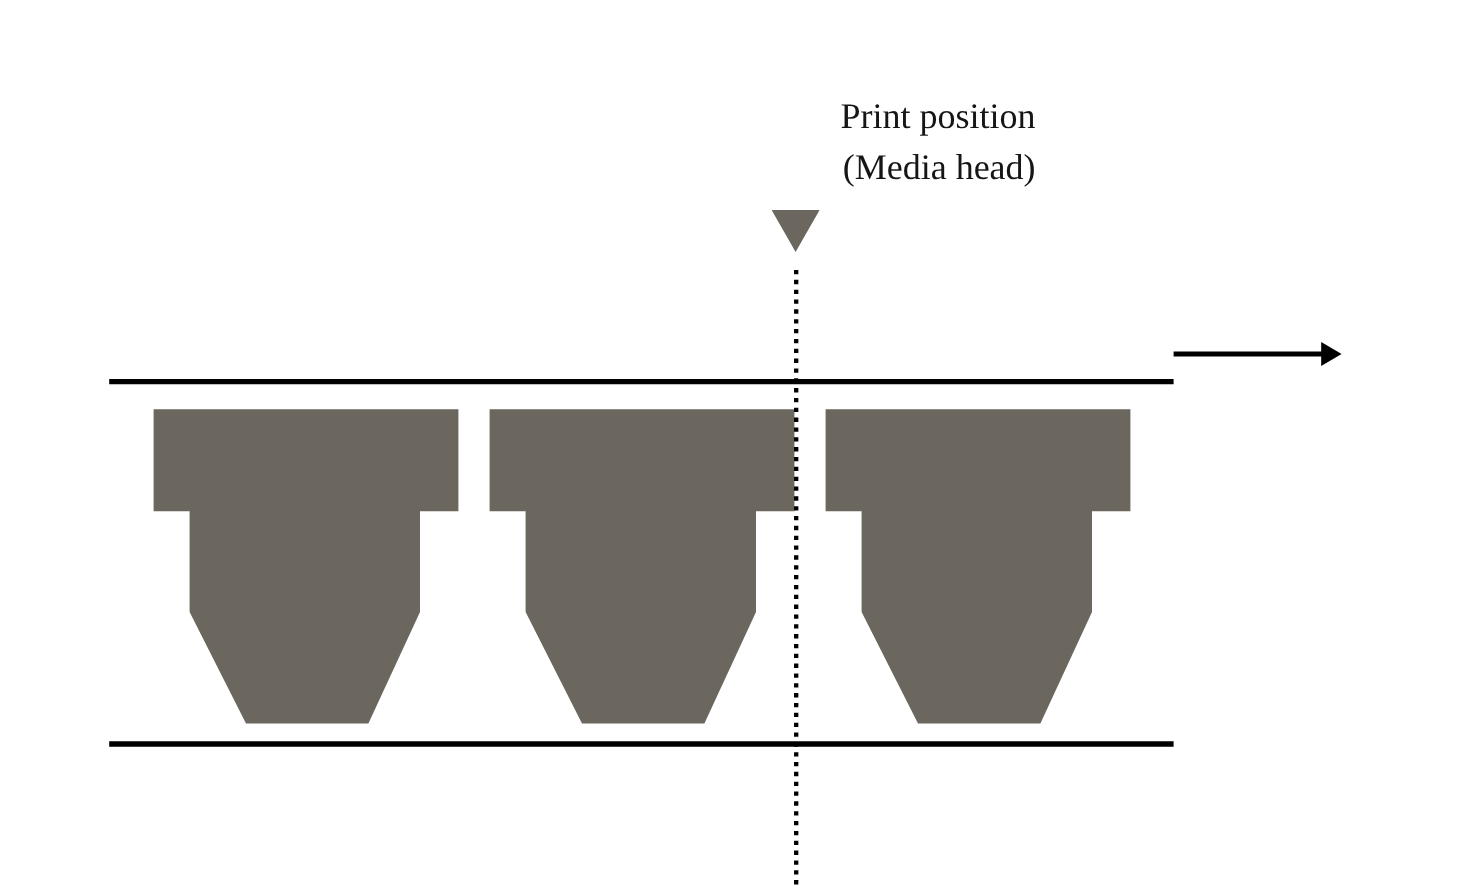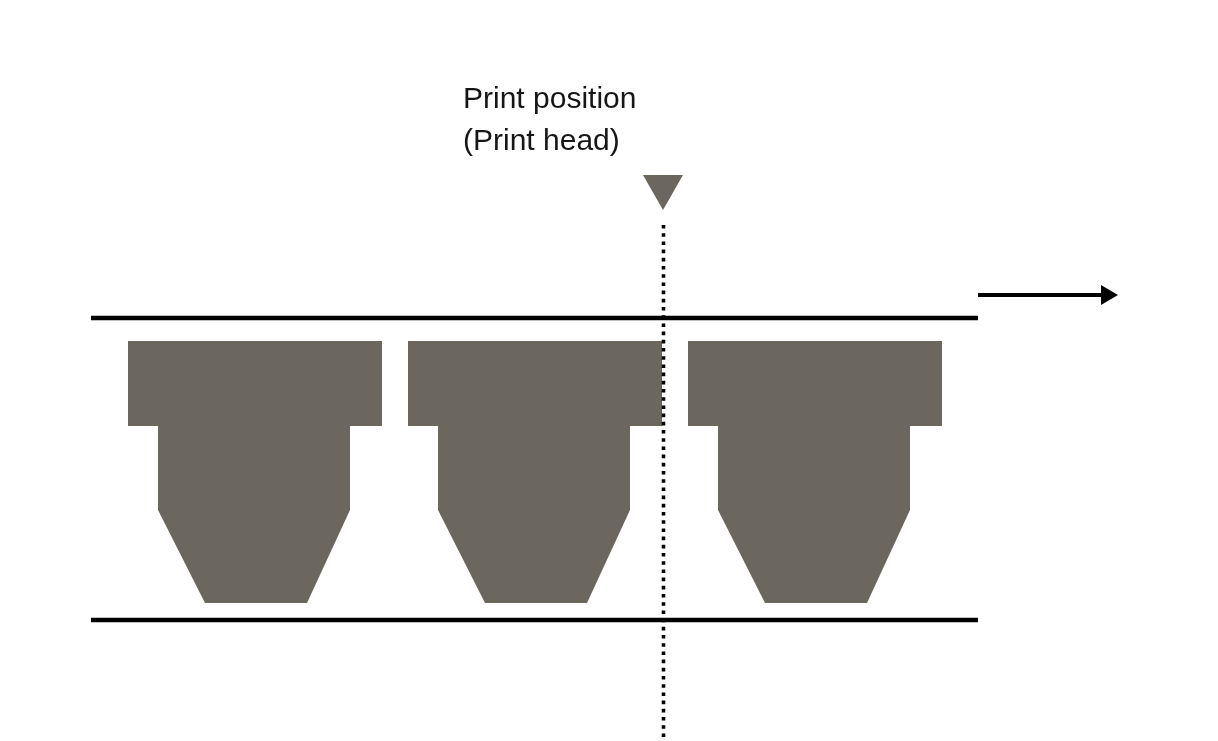--- a/index.html
+++ b/index.html
@@ -21,42 +21,43 @@
     left: 0;
     top: 0;
     width: 1218px;
     height: 741px;
   }
   .print-position-label {
     position: absolute;
     left: 463px;
     top: 77px;
     width: 400px;
-    text-align: left;
+    text-align: right;
     font-size: 30px;
     line-height: 42px;
     white-space: nowrap;
+    font-family: Liberation Serif, serif;
   }
   .feed-label {
     position: absolute;
     left: 831px;
     top: 223px;
     font-size: 30px;
     line-height: 34px;
     white-space: nowrap;
   }
 </style>
 </head>
 <body>
 
 <div class="canvas">
 
   <div class="print-position-label">
     <div>Print position</div>
-    <div>(Print head)</div>
+    <div>(Media head)</div>
   </div>
 
 
   <svg class="diagram-svg" viewBox="0 0 1218 741" xmlns="http://www.w3.org/2000/svg">
 
     <polygon fill="#6b675f" points="128,341 382,341 382,426 350,426 350,510 307,603 205,603 158,510 158,426 128,426"></polygon>
     <polygon fill="#6b675f" points="408,341 662,341 662,426 630,426 630,510 587,603 485,603 438,510 438,426 408,426"></polygon>
     <polygon fill="#6b675f" points="688,341 942,341 942,426 910,426 910,510 867,603 765,603 718,510 718,426 688,426"></polygon>
 
     <line stroke="#000000" x1="91" y1="318" x2="978" y2="318" stroke-width="4.5"></line>

